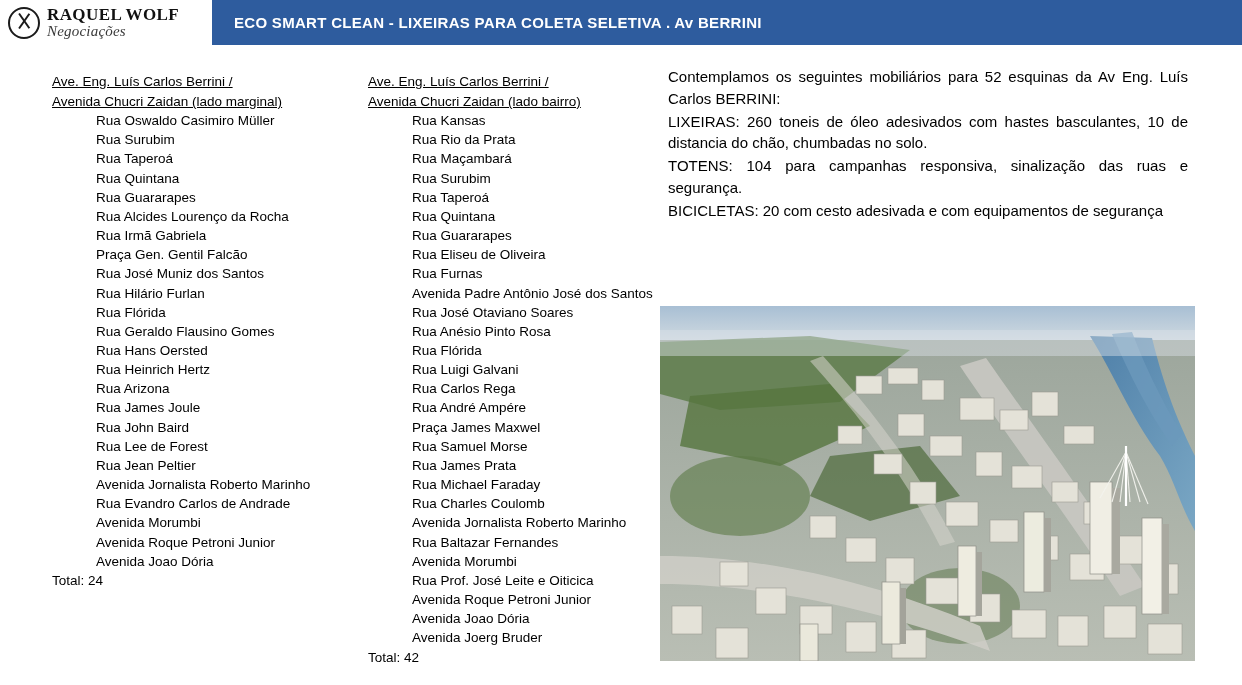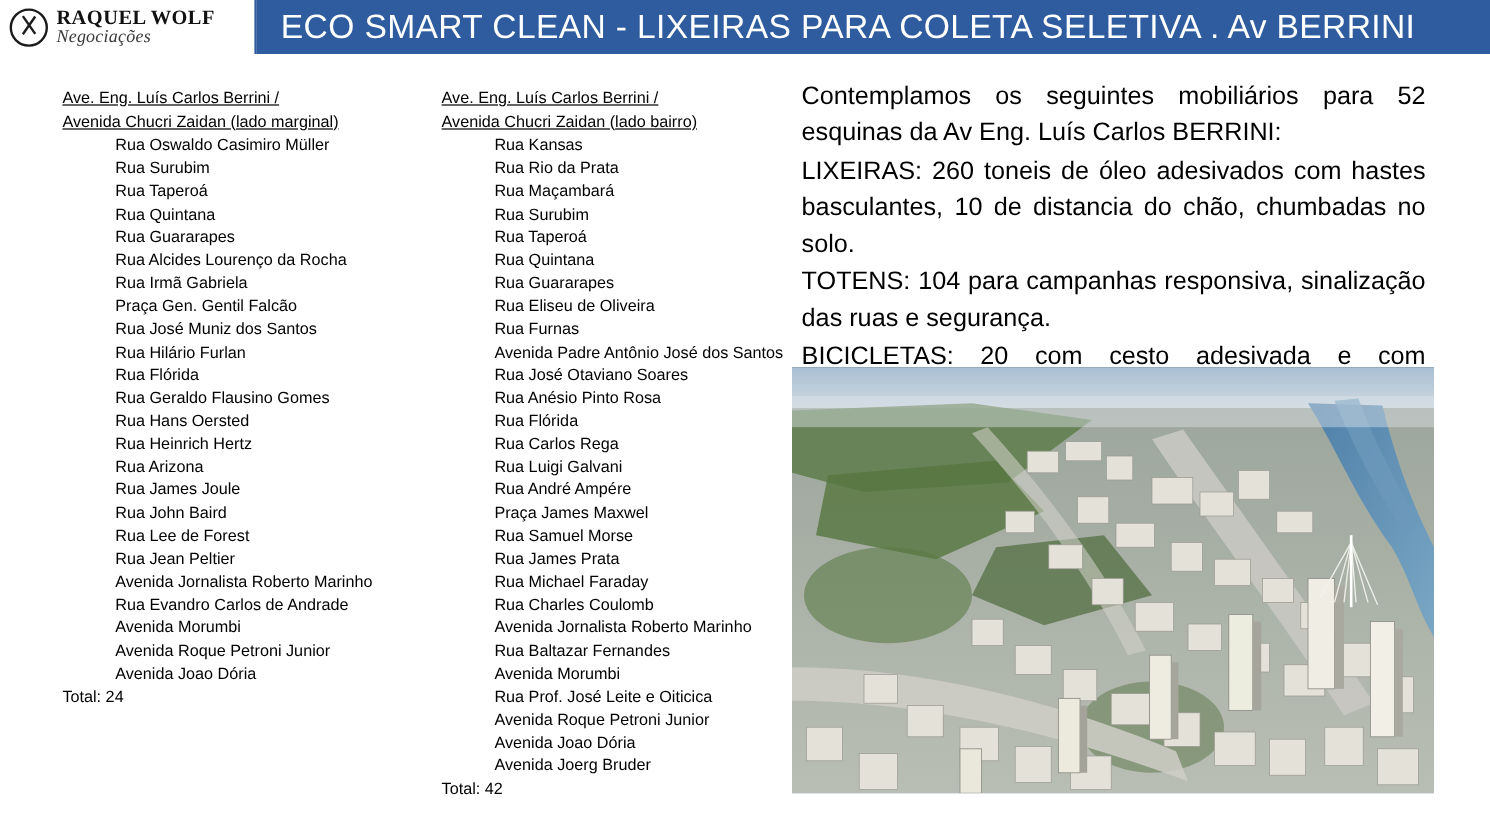--- a/index.html
+++ b/index.html
@@ -81,22 +81,22 @@
   }
   .logo-sub {
     font-family: "Liberation Serif", serif;
     font-size: 15px;
     color: #3a3a3a;
     letter-spacing: 0.2px;
     font-style: italic;
   }
   .header-title {
     color: #ffffff;
-    font-size: 28px;
-    font-weight: normal;
+    font-size: 15px;
+    font-weight: bold;
     letter-spacing: 0.3px;
     padding-left: 20px;
     white-space: nowrap;
     text-align: right;
   }
 
   
   .col {
     position: absolute;
     font-size: 13.5px;
@@ -121,21 +121,21 @@
   .total {
     white-space: nowrap;
   }
 
   
   .desc {
     position: absolute;
     left: 668px;
     top: 66px;
     width: 520px;
-    font-size: 21px;
+    font-size: 15px;
     line-height: 1.45;
     text-align: justify;
   }
   .desc p {
     margin: 0 0 1px 0;
   }
 
   
   .photo {
     position: absolute;
@@ -205,22 +205,22 @@
   <div class="street">Rua Surubim</div>
   <div class="street">Rua Taperoá</div>
   <div class="street">Rua Quintana</div>
   <div class="street">Rua Guararapes</div>
   <div class="street">Rua Eliseu de Oliveira</div>
   <div class="street">Rua Furnas</div>
   <div class="street">Avenida Padre Antônio José dos Santos</div>
   <div class="street">Rua José Otaviano Soares</div>
   <div class="street">Rua Anésio Pinto Rosa</div>
   <div class="street">Rua Flórida</div>
+  <div class="street">Rua Luigi Galvani</div>
   <div class="street">Rua Carlos Rega</div>
-  <div class="street">Rua Luigi Galvani</div>
   <div class="street">Rua André Ampére</div>
   <div class="street">Praça James Maxwel</div>
   <div class="street">Rua Samuel Morse</div>
   <div class="street">Rua James Prata</div>
   <div class="street">Rua Michael Faraday</div>
   <div class="street">Rua Charles Coulomb</div>
   <div class="street">Avenida Jornalista Roberto Marinho</div>
   <div class="street">Rua Baltazar Fernandes</div>
   <div class="street">Avenida Morumbi</div>
   <div class="street">Rua Prof. José Leite e Oiticica</div>

